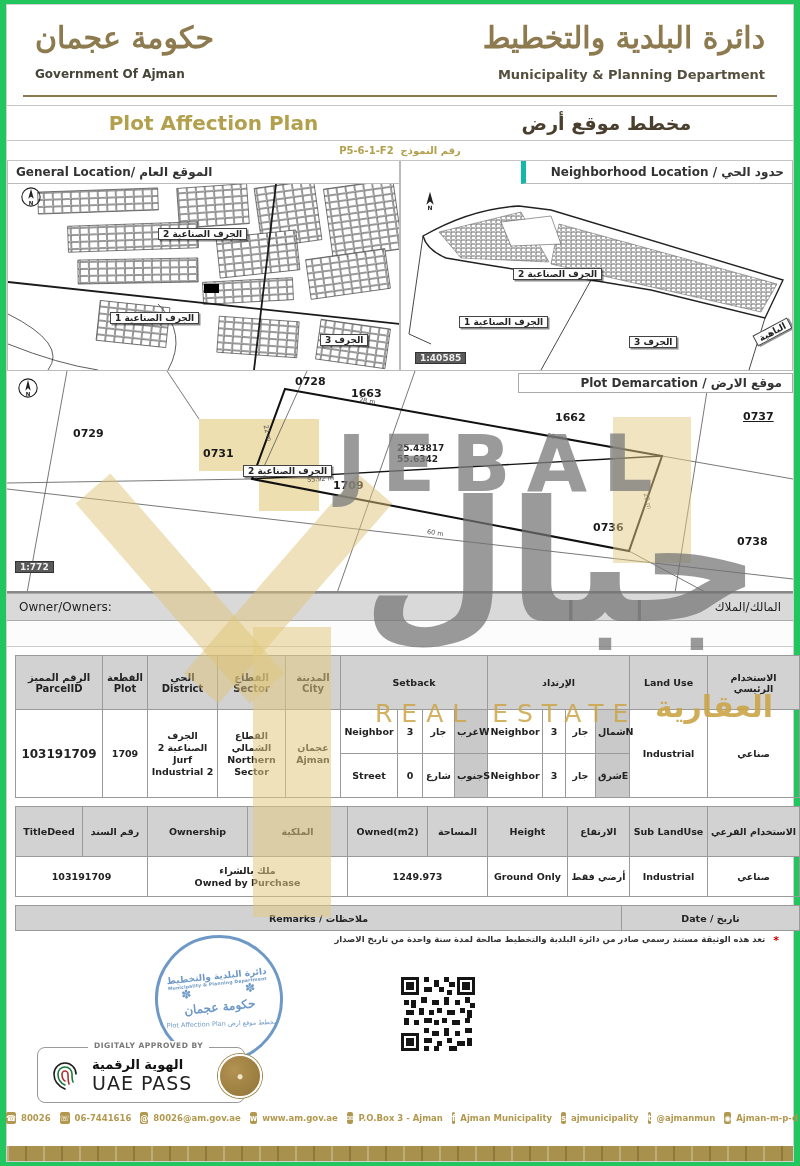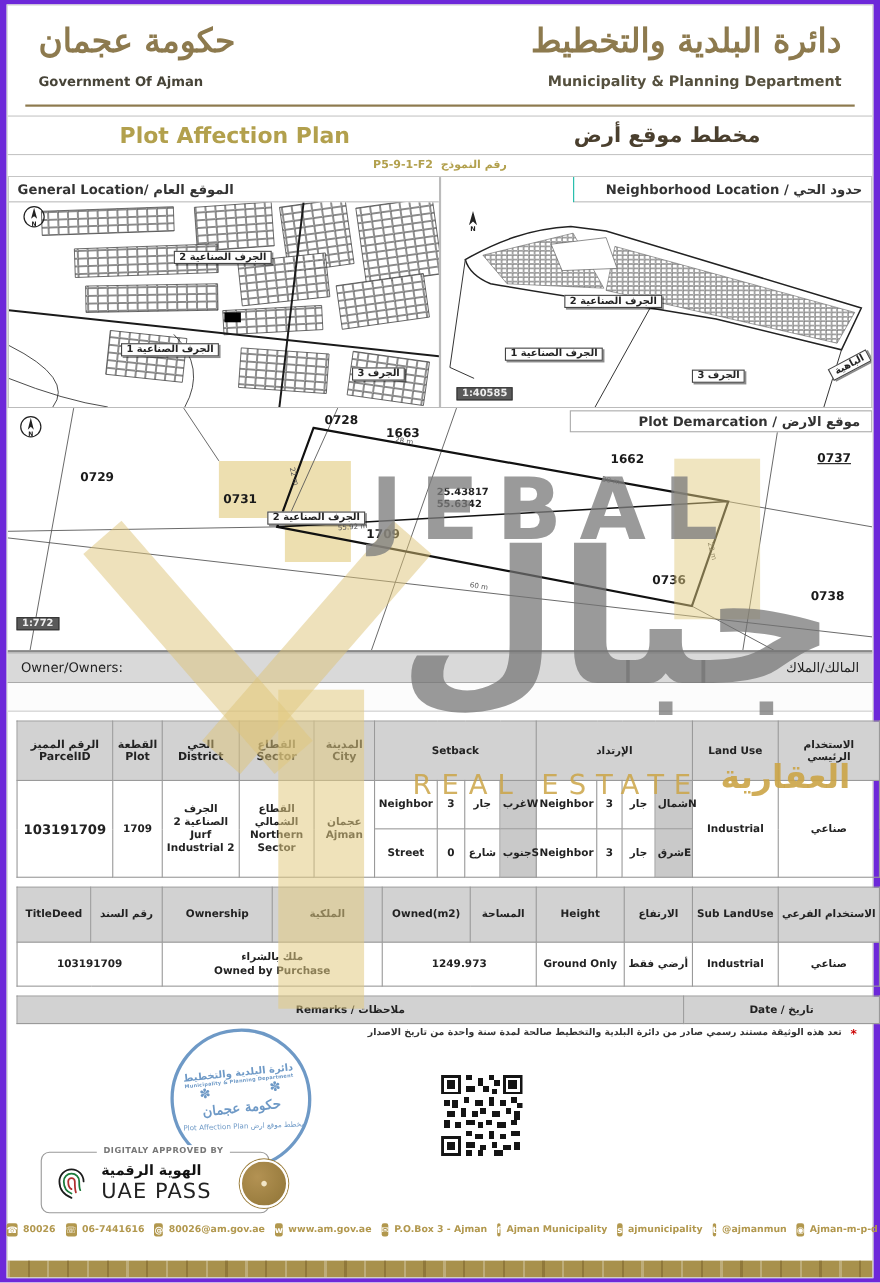--- a/index.html
+++ b/index.html
@@ -1,17 +1,17 @@
 <!DOCTYPE html>
 <html><head>
 <meta charset="utf-8">
 <style>
   * { margin:0; padding:0; box-sizing:border-box; }
   body { background:#e7e7e7; font-family:"DejaVu Sans","Liberation Sans",sans-serif; }
-  .page { position:relative; width:800px; height:1166px; margin:0 auto; background:#6d28d9; overflow:hidden; }
+  .page { position:relative; width:800px; height:1166px; margin:0 auto; background:#22c55e; overflow:hidden; }
   .doc { position:absolute; left:6px; top:4px; width:788px; height:1158px; background:#fff; border:1px solid #d0d0d0; }
 
   
   .hdr { display:flex; justify-content:space-between; align-items:flex-start; padding:10px 28px 4px 28px; height:90px; }
   .hdr .col { display:flex; flex-direction:column; }
   .calli { font-family:"DejaVu Serif","Liberation Serif",serif; color:#8d7a4e; font-weight:bold; }
   .gov-ar { font-size:30px; line-height:46px; }
   .gov-en { font-size:12px; font-weight:bold; color:#474438; margin-top:6px; }
   .dept-ar { font-size:30px; line-height:46px; text-align:right; }
   .dept-en { font-size:13px; font-weight:bold; color:#55503e; margin-top:6px; text-align:right; }
@@ -20,21 +20,21 @@
   
   .title-row { display:flex; justify-content:space-around; align-items:center; border:1px solid #c5c5c5; border-left:none; border-right:none; margin-top:8px; height:36px; }
   .title-en { color:#b2a04d; font-size:20px; font-weight:bold; }
   .title-ar { color:#4a3f2e; font-size:19px; font-weight:bold; }
   .form-row { border-bottom:1px solid #c5c5c5; text-align:center; height:20px; line-height:19px; font-size:10px; font-weight:bold; color:#b2a04d; direction:rtl; }
 
   
   .maps { display:flex; height:210px; }
   .map-panel { position:relative; width:50%; border:1px solid #bbb; border-top:none; overflow:hidden; background:#fff; }
   .map-head { height:23px; border-bottom:1px solid #bbb; background:#fff; font-size:12px; font-weight:bold; color:#333; line-height:22px; padding:0 8px; }
-  .map-head.right { text-align:right; border-left:1px solid #14b8a6; margin-left:120px; }
+  .map-head.right { text-align:right; border-left:5px solid #14b8a6; margin-left:120px; }
   .map-body { position:relative; width:100%; height:186px; }
   .badge { position:absolute; background:#fdfdfd; border:1px solid #444; box-shadow:1.5px 1.5px 0 rgba(0,0,0,.45); padding:0 4px; font-size:9px; font-weight:bold; color:#222; white-space:nowrap; direction:rtl; }
   .scalebadge { position:absolute; background:#5a5a5a; color:#eee; border:1px solid #333; padding:0 4px; font-size:9px; font-weight:bold; }
   .compass { position:absolute; width:22px; height:22px; }
 
   
   .demarc { position:relative; height:222px; border-bottom:2px solid #888; overflow:hidden; background:#fff; }
   .demarc-tab { position:absolute; right:0; top:2px; width:275px; border:1px solid #aaa; background:#fff; text-align:right; padding:2px 10px; font-size:12px; font-weight:bold; color:#333; z-index:3; }
   .pnum { position:absolute; font-size:11px; font-weight:bold; color:#1a1a1a; z-index:2; }
   .coords { position:absolute; left:390px; top:72px; font-size:9px; font-weight:bold; color:#222; z-index:2; line-height:11px; }
@@ -118,21 +118,21 @@
     </div>
   </div>
   <div class="gold-rule"></div>
 
   <div class="title-row">
     <span class="title-en">Plot Affection Plan</span>
     <span class="title-ar">مخطط موقع أرض</span>
   </div>
   <div class="form-row">
     <span>رقم النموذج</span>&nbsp;
-    <span>P5-9-1-F2</span>
+    <span>P5-6-1-F2</span>
   </div>
 
   <div class="maps">
 
     <div class="map-panel">
       <div class="map-head">
         <span>General Location/</span>
         <span>الموقع العام</span>
       </div>
       <div class="map-body">

